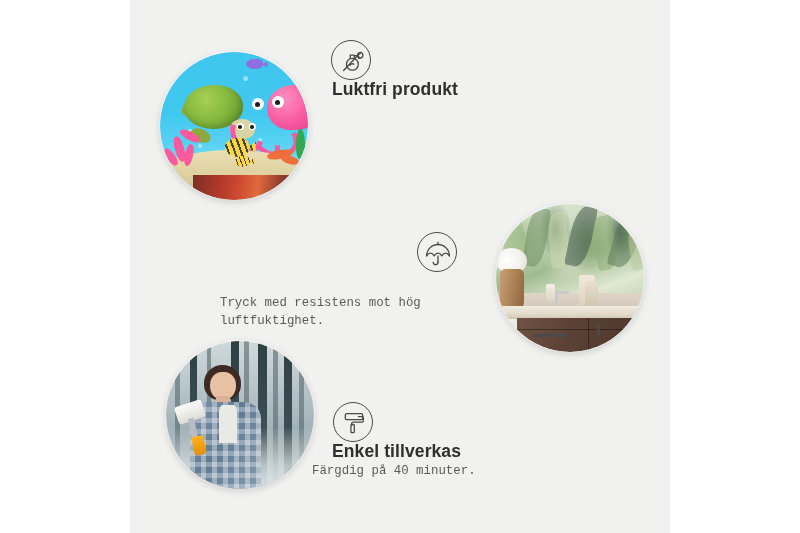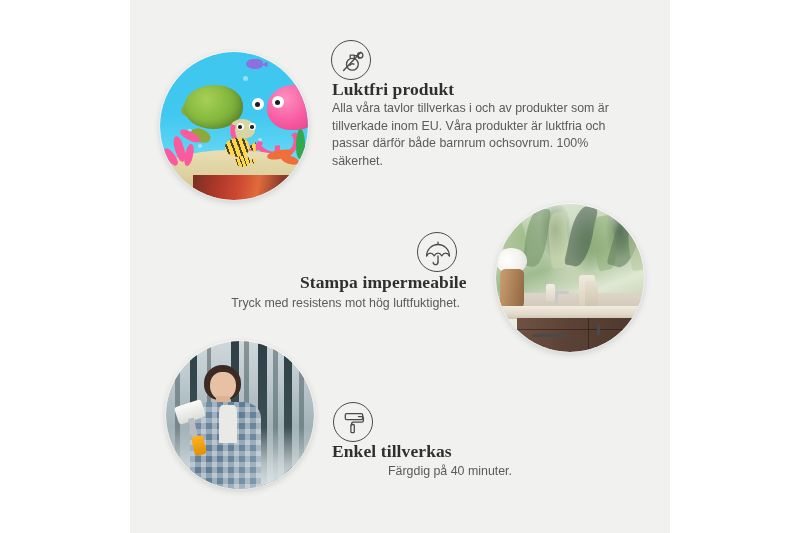--- a/index.html
+++ b/index.html
@@ -140,29 +140,28 @@
   }
   .icon-circle svg { position:absolute; left:0; top:0; }
 
   .f-title {
     position: absolute;
     color: #2f2f2f;
     font-size: 17.5px;
     font-weight: bold;
     letter-spacing: .1px;
     white-space: nowrap;
-    font-family: Liberation Serif, serif;
   }
   .f-body {
     position: absolute;
     color: #5b5b5b;
     font-size: 12.4px;
     line-height: 17.6px;
   }
-  .f-body.center { text-align: right; }
+  .f-body.center { text-align: left; font-family: Liberation Mono, monospace; }
 </style>
 </head>
 <body>
 
 <div id="stage">
 
   <div class="panel"></div>
 
   <div class="photo-circle" style="left:160px; top:52px; width:148px; height:148px;">
     <div class="photo-inner">
@@ -209,32 +208,30 @@
     <svg width="40" height="40" viewBox="0 0 40 40" fill="none" stroke="#4a4a4a" stroke-width="1.3" stroke-linecap="round" stroke-linejoin="round">
       <path d="M14.5 23.2c0-3.4 2.6-5.9 5.9-5.9s5.9 2.5 5.9 5.9-2.6 6-5.9 6-5.9-2.6-5.9-6z"></path>
       <path d="M18.2 17.2v-3.1h4.1v3.1"></path>
       <path d="M22.3 14.6h2.6c1.1 0 2 .9 2 2v1"></path>
       <circle cx="28.2" cy="14.3" r="2.7"></circle>
       <path d="M17.9 24.3c.9-1.3 2.6-1.8 4-1.1"></path>
       <line x1="11.6" y1="29.6" x2="28.8" y2="11.2" stroke-width="1.4"></line>
     </svg>
   </div>
   <div class="f-title" style="left:332px; top:79px;">Luktfri produkt</div>
-  <div class="f-body" style="left:332px; top:100px; width:289px;">Alla våra tavlor tillverkas i och av produkter som är tillverkade inom EU. Våra produkter är luktfria och passar därför både barnrum ochsovrum. 100% säkerhet.</div>
 
   <div class="icon-circle" style="left:417px; top:232px;">
     <svg width="40" height="40" viewBox="0 0 40 40" fill="none" stroke="#4a4a4a" stroke-width="1.3" stroke-linecap="round" stroke-linejoin="round">
       <path d="M8.6 22.9c0-6.3 5.1-11.4 11.4-11.4s11.4 5.1 11.4 11.4"></path>
       <path d="M8.6 22.9c1.1-1.8 2.1-2.7 3.8-2.7s2.7.9 3.8 2.7c1.1-1.8 2.1-2.7 3.8-2.7s2.7.9 3.8 2.7c1.1-1.8 2.1-2.7 3.8-2.7s2.7.9 3.8 2.7"></path>
       <line x1="20" y1="22.9" x2="20" y2="28.9"></line>
       <path d="M20 28.9c0 1.7-1.2 2.7-2.5 2.7s-2.3-1-2.3-2.3"></path>
       <line x1="20" y1="11.5" x2="20" y2="9.1"></line>
     </svg>
   </div>
-  <div class="f-title" style="left:300px; top:272px;">Stampa impermeabile</div>
   <div class="f-body center" style="left:220px; top:295px; width:240px;">Tryck med resistens mot hög luftfuktighet.</div>
 
   <div class="photo-circle" style="left:496px; top:204px; width:148px; height:148px;">
     <div class="photo-inner">
       <div class="bath"></div>
       <div class="bath-wall">
         <div class="leaf" style="left:4%;  top:10%; width:16%; height:52%; background:#9ab884; transform:rotate(-14deg);"></div>
         <div class="leaf" style="left:20%; top:4%;  width:14%; height:60%; background:#6d8f63; transform:rotate(8deg);"></div>
         <div class="leaf" style="left:36%; top:8%;  width:13%; height:56%; background:#cdd8b0; transform:rotate(-6deg);"></div>
         <div class="leaf" style="left:50%; top:2%;  width:15%; height:62%; background:#41584a; transform:rotate(12deg);"></div>

